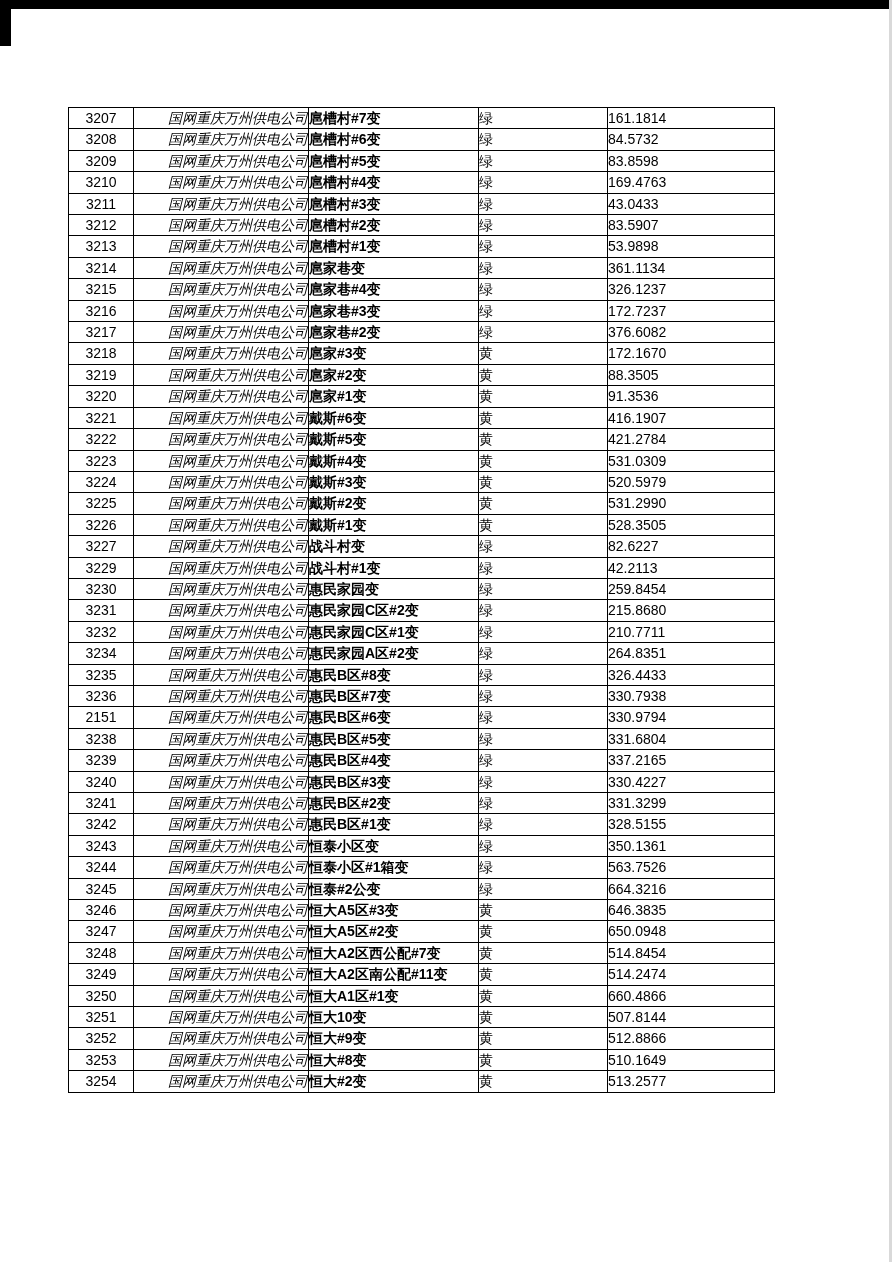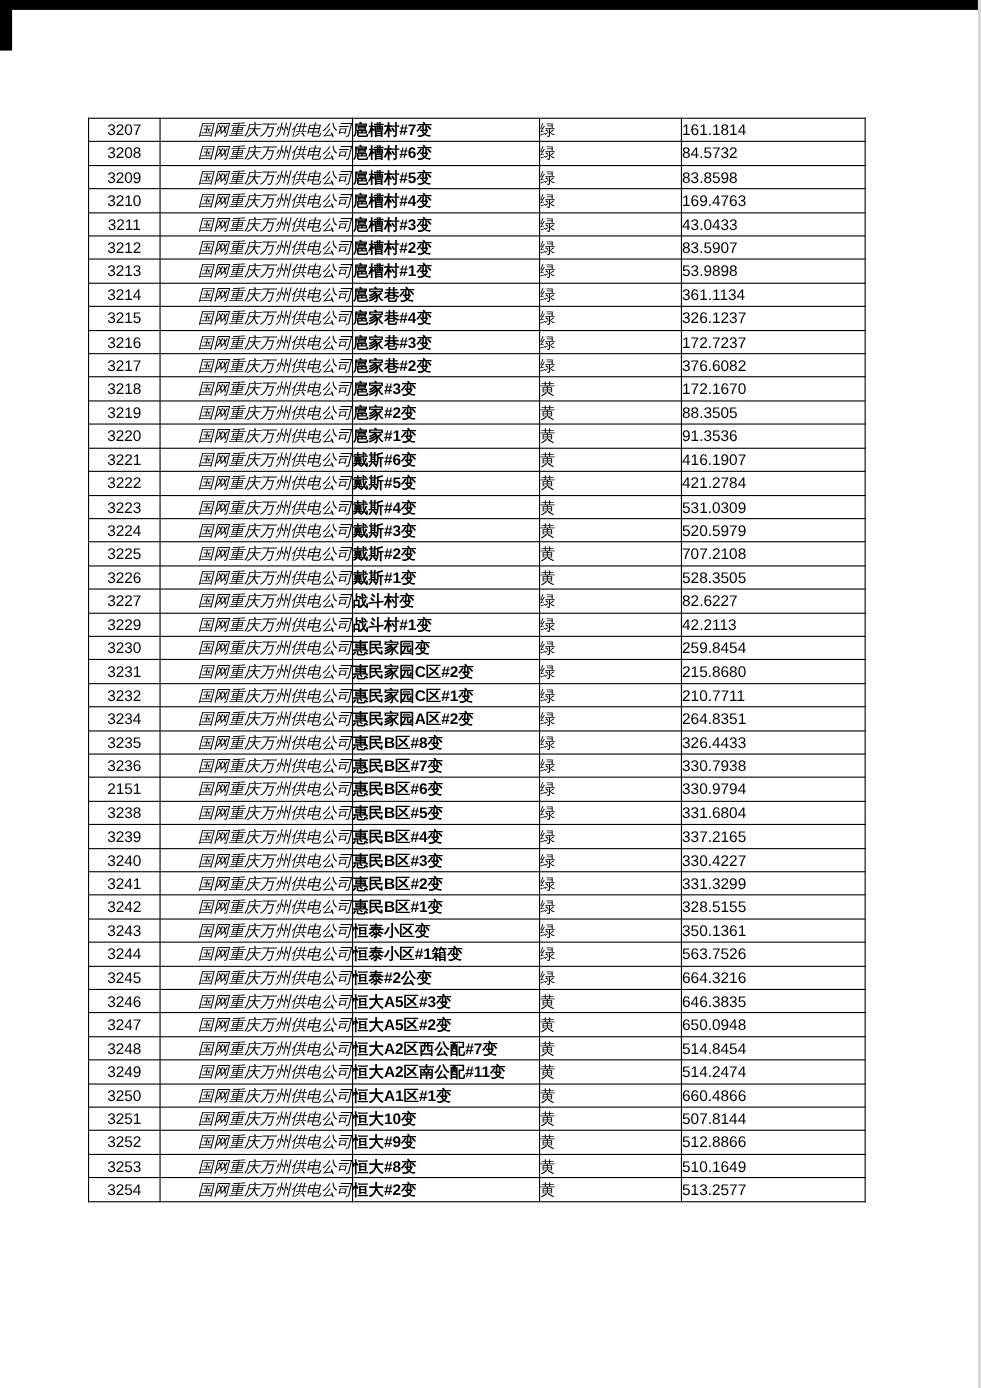--- a/index.html
+++ b/index.html
@@ -27,21 +27,21 @@
     background: #000000;
   }
   .scan-edge-right {
     position: absolute;
     top: 0; right: 0;
     width: 3px; height: 1262px;
     background: #d9d9d9;
   }
   .table-wrap {
     position: absolute;
-    left: 80px;
+    left: 68px;
     top: 107px;
   }
   table.data-table {
     border-collapse: collapse;
     table-layout: fixed;
     width: 706px;
   }
   table.data-table td {
     border: 1px solid #000000;
     height: 20.4px;
@@ -199,21 +199,21 @@
           <td class="col-company">国网重庆万州供电公司</td>
           <td class="col-station">戴斯#3变</td>
           <td class="col-status">黄</td>
           <td class="col-value">520.5979</td>
         </tr>
         <tr>
           <td class="col-id">3225</td>
           <td class="col-company">国网重庆万州供电公司</td>
           <td class="col-station">戴斯#2变</td>
           <td class="col-status">黄</td>
-          <td class="col-value">707.2108</td>
+          <td class="col-value">531.2990</td>
         </tr>
         <tr>
           <td class="col-id">3226</td>
           <td class="col-company">国网重庆万州供电公司</td>
           <td class="col-station">戴斯#1变</td>
           <td class="col-status">黄</td>
           <td class="col-value">528.3505</td>
         </tr>
         <tr>
           <td class="col-id">3227</td>

